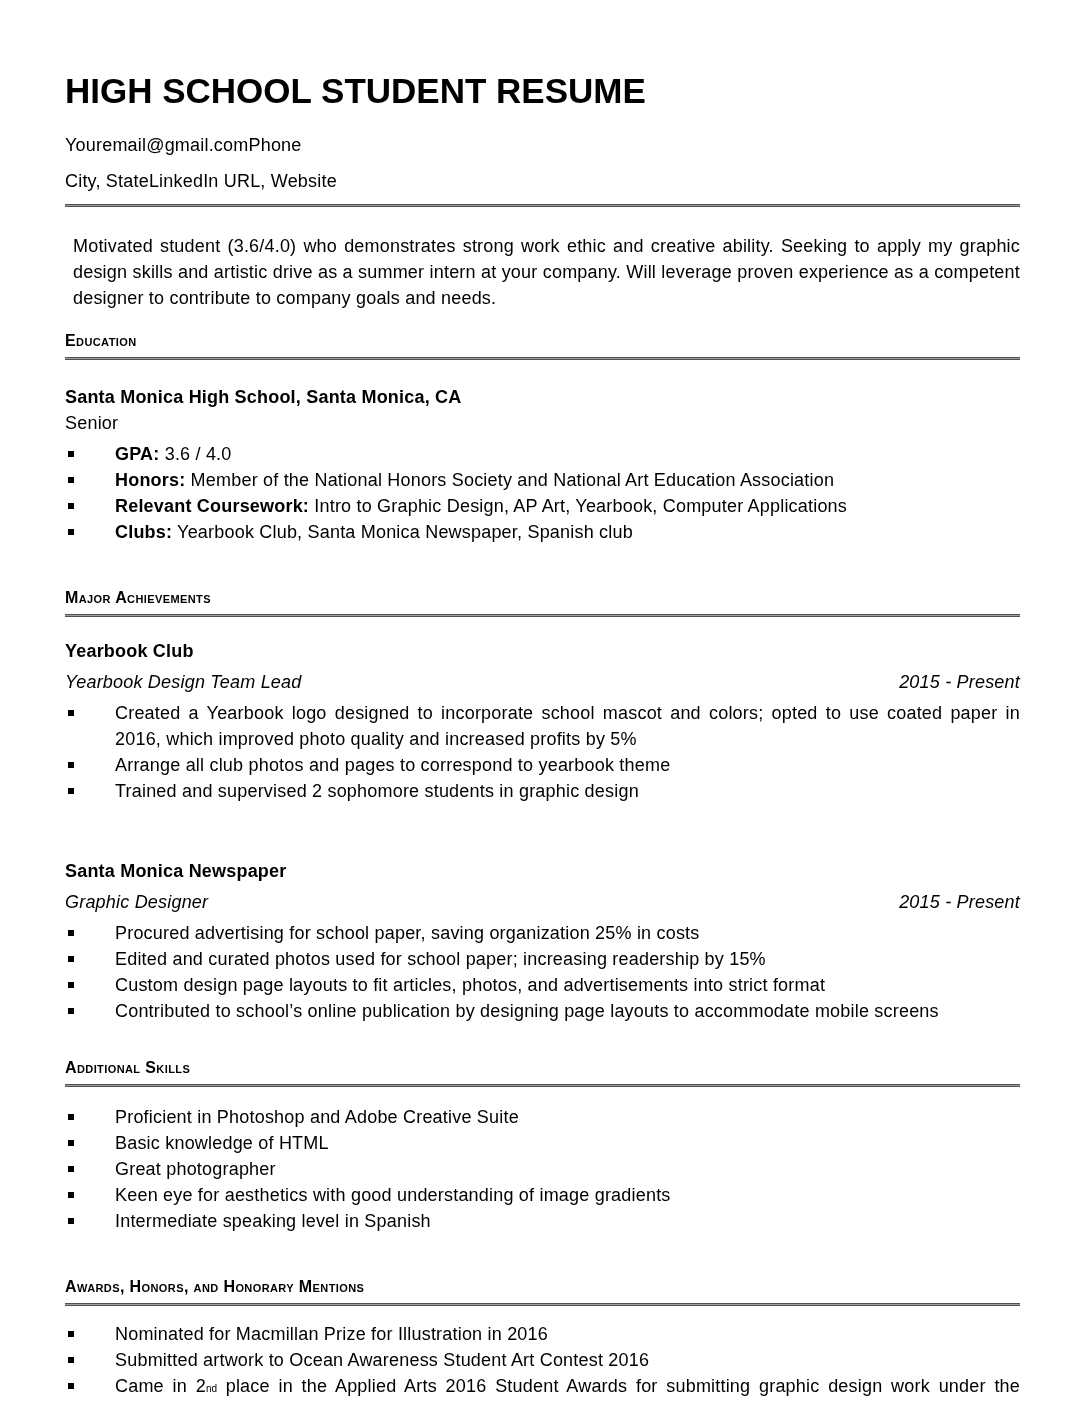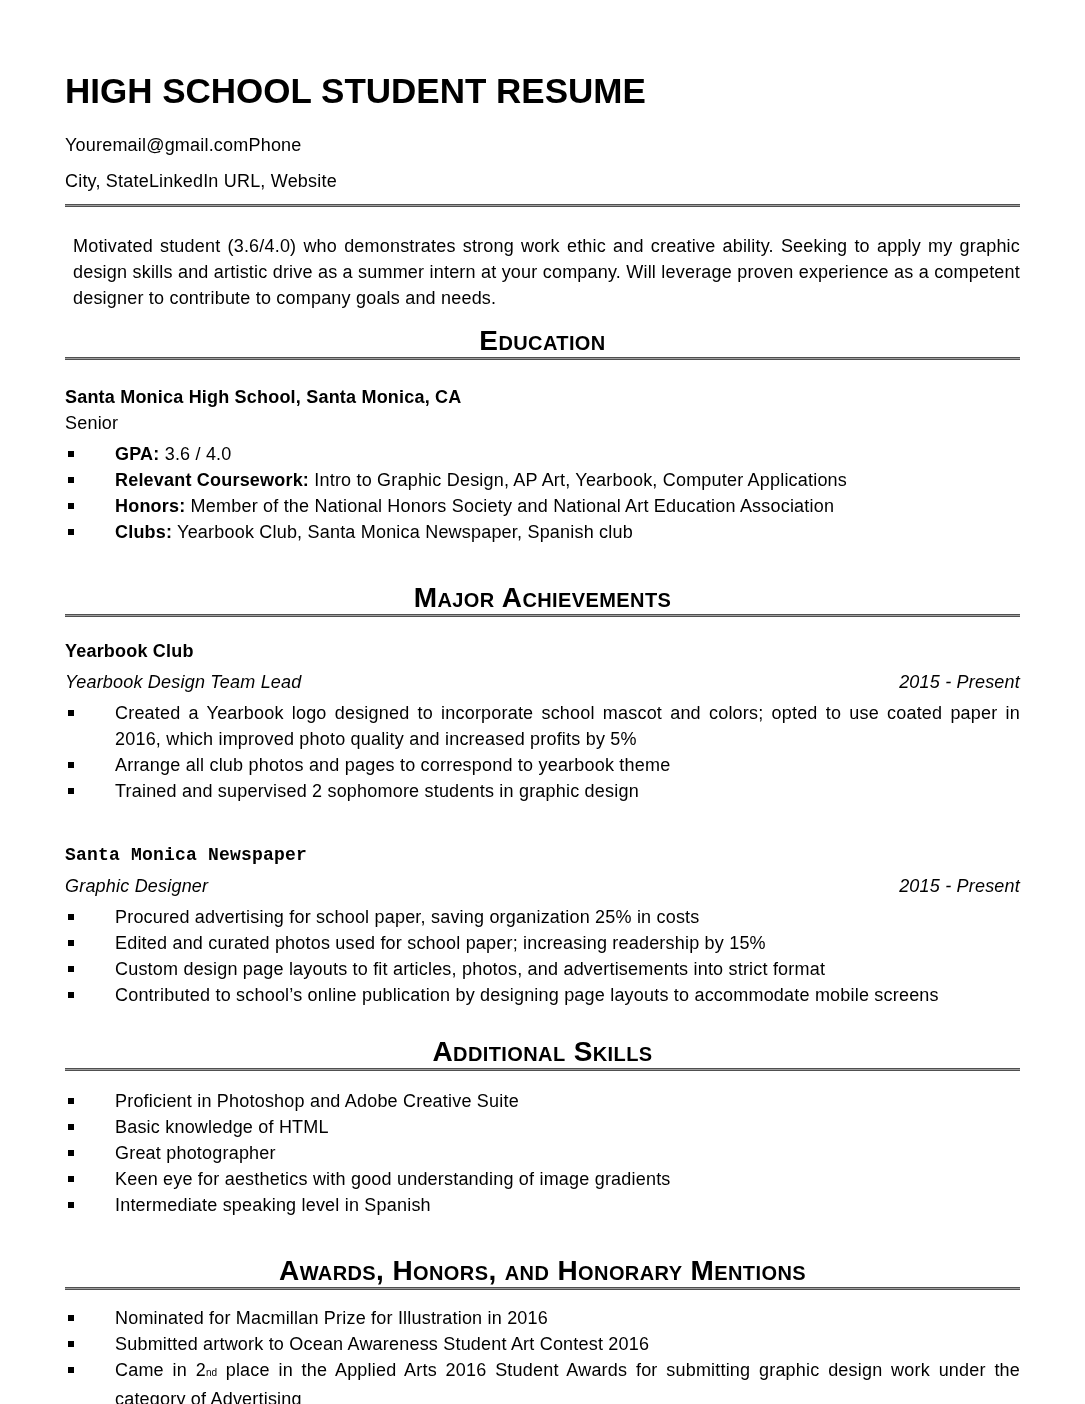--- a/index.html
+++ b/index.html
@@ -32,25 +32,24 @@
     background: #9e9e9e;
     border-top: 1px solid #505050;
     border-bottom: 1px solid #505050;
   }
   .header-rule { margin-top: 4px; }
   .summary {
     margin: 26px 0 0 8px;
     text-align: justify;
   }
   .section-heading {
-    font-size: 28px;
+    font-size: 16px;
     line-height: 22px;
     font-weight: bold;
     font-variant: small-caps;
-    text-align: center;
     letter-spacing: 0.4px;
     margin: 0 0 5px 0;
   }
   .section-education    { margin-top: 19px; }
   .section-achievements { margin-top: 42px; }
   .section-skills       { margin-top: 33px; }
   .section-awards       { margin-top: 42px; }
 
   .school-name { font-weight: bold; margin-top: 24px; }
   .grade-level { margin-top: 0; }
@@ -69,21 +68,21 @@
   }
   .entry-org { font-weight: bold; margin-top: 21px; }
   .entry-sub {
     display: flex;
     justify-content: space-between;
     font-style: italic;
     margin-top: 5px;
   }
   .entry ul.bullet-list { margin-top: 5px; }
   .entry-second { margin-top: 0; }
-  .entry-second .entry-org { margin-top: 38px; font-family: Liberation Mono, monospace; }
+  .entry-second .entry-org { margin-top: 54px; }
   .section-skills ul.bullet-list { margin-top: 17px; }
   .section-awards ul.bullet-list { margin-top: 15px; }
   .ordinal { font-size: 10px; letter-spacing: 0; }
   b { font-weight: bold; }
 </style>
 </head>
 <body>
 
 <div class="page">
 
@@ -107,25 +106,25 @@
     <div class="rule"></div>
     <div class="school-name">Santa Monica High School, Santa Monica, CA</div>
     <div class="grade-level">Senior</div>
     <ul class="bullet-list">
       <li>
         <span class="marker"></span>
         <span><b>GPA:</b> <span>3.6 / 4.0</span></span>
       </li>
       <li>
         <span class="marker"></span>
+        <span><b>Honors:</b> <span>Member of the National Honors Society and National Art Education Association</span></span>
+      </li>
+      <li>
+        <span class="marker"></span>
         <span><b>Relevant Coursework:</b> <span>Intro to Graphic Design, AP Art, Yearbook, Computer Applications</span></span>
-      </li>
-      <li>
-        <span class="marker"></span>
-        <span><b>Honors:</b> <span>Member of the National Honors Society and National Art Education Association</span></span>
       </li>
       <li>
         <span class="marker"></span>
         <span><b>Clubs:</b> <span>Yearbook Club, Santa Monica Newspaper, Spanish club</span></span>
       </li>
     </ul>
   </section>
 
   <section class="section-achievements">
     <h2 class="section-heading">Major Achievements</h2>

